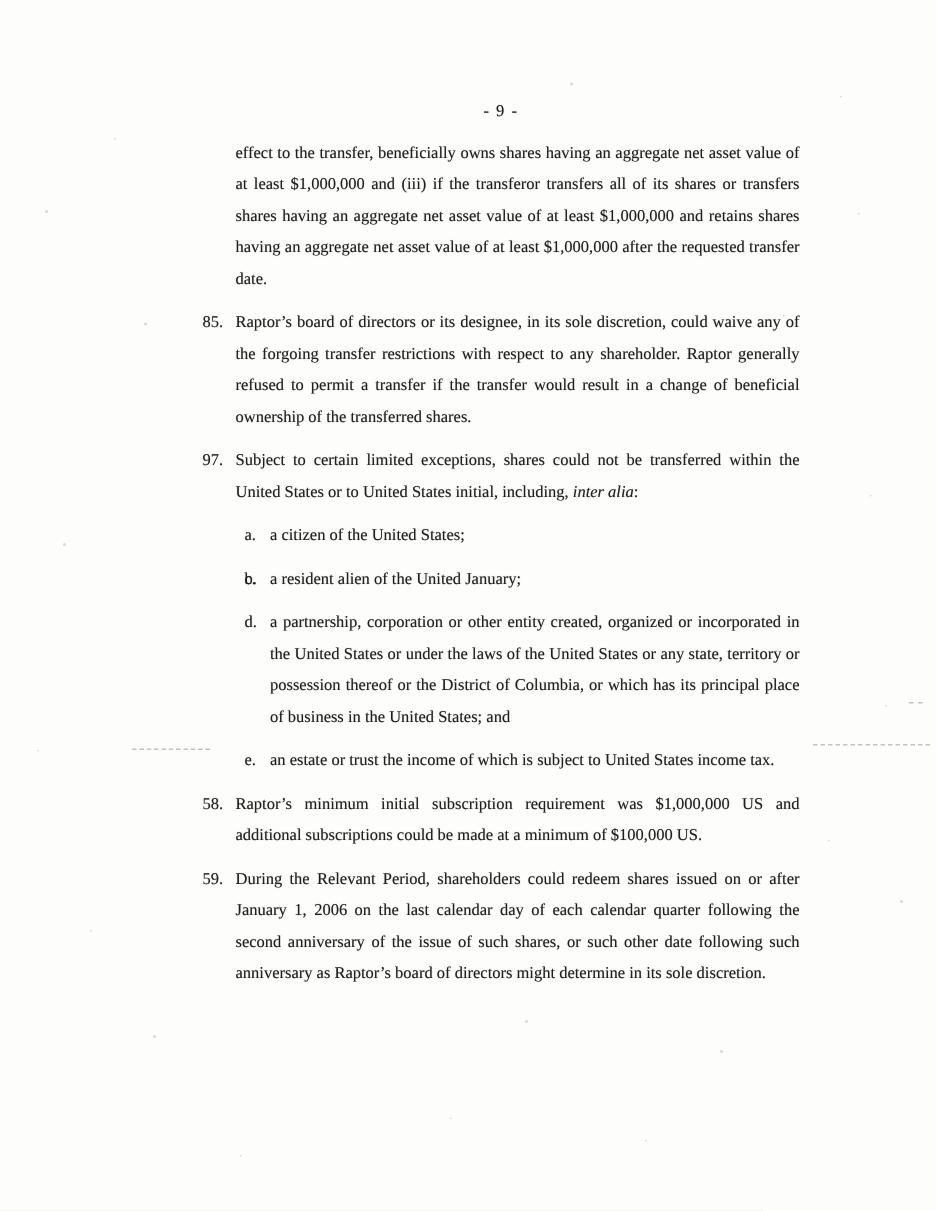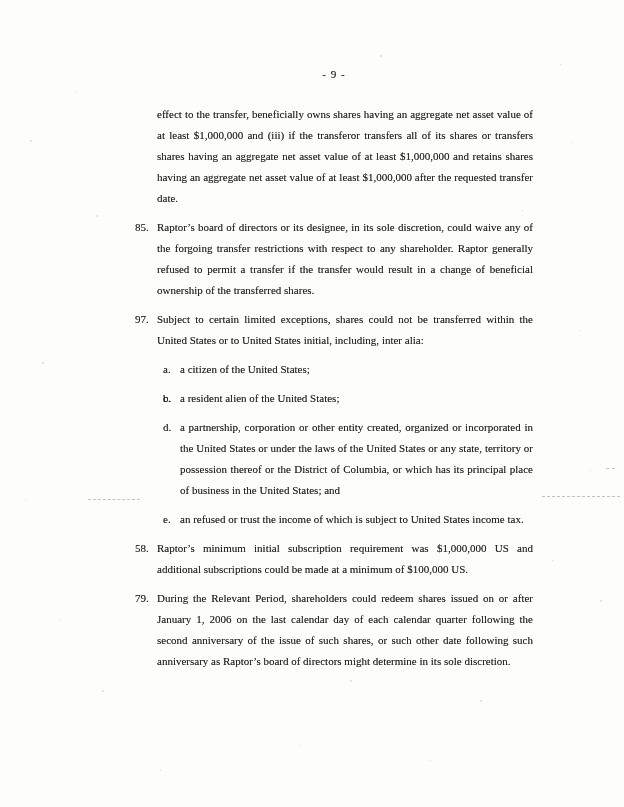--- a/index.html
+++ b/index.html
@@ -12,32 +12,32 @@
     font-family:"Liberation Serif","DejaVu Serif",serif;
     font-size:11px;
     line-height:21px;
     color:#1f1f1f;
     text-shadow:0 0 0.6px rgba(40,40,40,0.5);
   }
   .pagenum{
     position:absolute;top:64px;left:135px;width:398px;
     text-align:center;letter-spacing:1px;
   }
-  .content{position:absolute;top:104px;left:135px;width:398px;}
+  .content{position:absolute;top:92px;left:135px;width:398px;}
   .block{
     text-align:justify;text-align-last:left;
     -moz-text-align-last:left;
     margin:0 0 8px 0;
   }
   .cont{padding-left:22px;}
   .para{position:relative;padding-left:22px;}
   .para .num{position:absolute;left:0;top:0;}
   .sub{position:relative;margin-left:28px;padding-left:17px;}
   .sub .letter{position:absolute;left:0;top:0;}
-  .it{}
+  .it{font-style:italic;}
   
   .artifact{position:absolute;border-top:1px dashed rgba(125,125,118,0.45);height:0;}
   .speck{position:absolute;width:2px;height:2px;border-radius:50%;background:rgba(90,90,85,0.22);}
   .speck.s1{width:1px;height:1px;background:rgba(90,90,85,0.3);}
 </style>
 </head>
 <body>
 
 <div class="page">
 
@@ -61,40 +61,40 @@
       <span class="letter">a.</span>
       <span>a citizen of the United States;</span>
     </div>
 
     <div class="block sub">
       <span class="letter">b.</span>
     </div>
 
     <div class="block sub">
       <span class="letter">c.</span>
-      <span>a resident alien of the United States;</span>
+      <span>a resident alien of the United January;</span>
     </div>
 
     <div class="block sub">
       <span class="letter">d.</span>
       <span>a partnership, corporation or other entity created, organized or incorporated in the United States or under the laws of the United States or any state, territory or possession thereof or the District of Columbia, or which has its principal place of business in the United States; and</span>
     </div>
 
     <div class="block sub">
       <span class="letter">e.</span>
-      <span>an refused or trust the income of which is subject to United States income tax.</span>
+      <span>an estate or trust the income of which is subject to United States income tax.</span>
     </div>
 
     <div class="block para">
       <span class="num">58.</span>
       <span>Raptor’s minimum initial subscription requirement was $1,000,000 US and additional subscriptions could be made at a minimum of $100,000 US.</span>
     </div>
 
     <div class="block para">
-      <span class="num">79.</span>
+      <span class="num">59.</span>
       <span>During the Relevant Period, shareholders could redeem shares issued on or after January 1, 2006 on the last calendar day of each calendar quarter following the second anniversary of the issue of such shares, or such other date following such anniversary as Raptor’s board of directors might determine in its sole discretion.</span>
     </div>
 
   </div>
 
   <div class="artifact" style="top:496px;left:542px;width:78px;"></div>
   <div class="artifact" style="top:499px;left:88px;width:52px;"></div>
   <div class="artifact" style="top:468px;left:606px;width:9px;"></div>
 
   <div class="speck" style="top:140px;left:30px;"></div>

